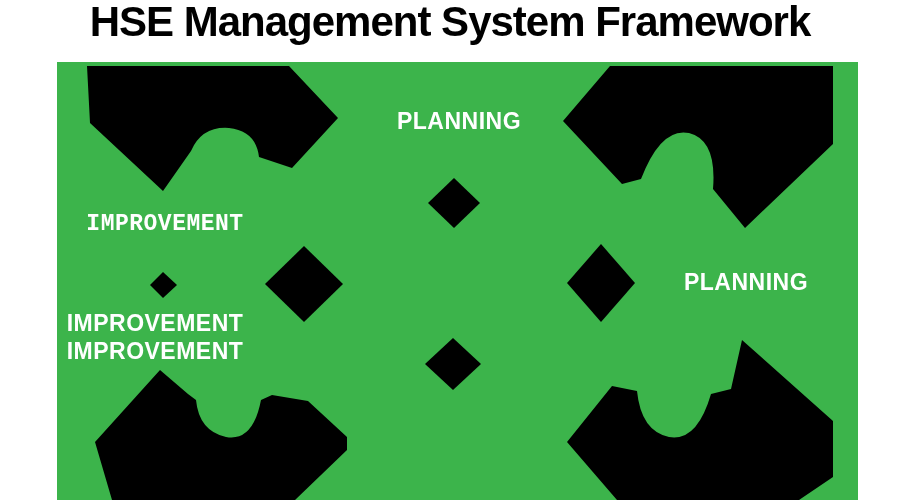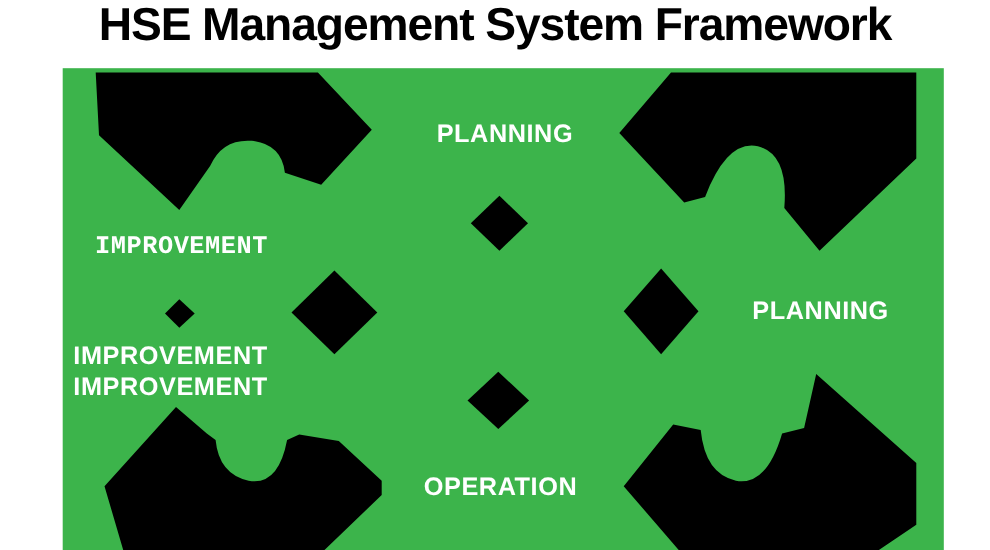--- a/index.html
+++ b/index.html
@@ -66,15 +66,14 @@
   <div class="lbl lbl-multi" style="left:155px;top:309px;">
     <span class="line">IMPROVEMENT</span>
     <span class="line">IMPROVEMENT</span>
   </div>
 
   <div class="lbl lbl-multi" style="left:452px;top:241px;">
   </div>
 
   <div class="lbl" style="left:746px;top:269px;">PLANNING</div>
 
-  <div class="lbl" style="left:455px;top:429px;">OPERATION</div>
 
 </div>
 
 </body></html>

